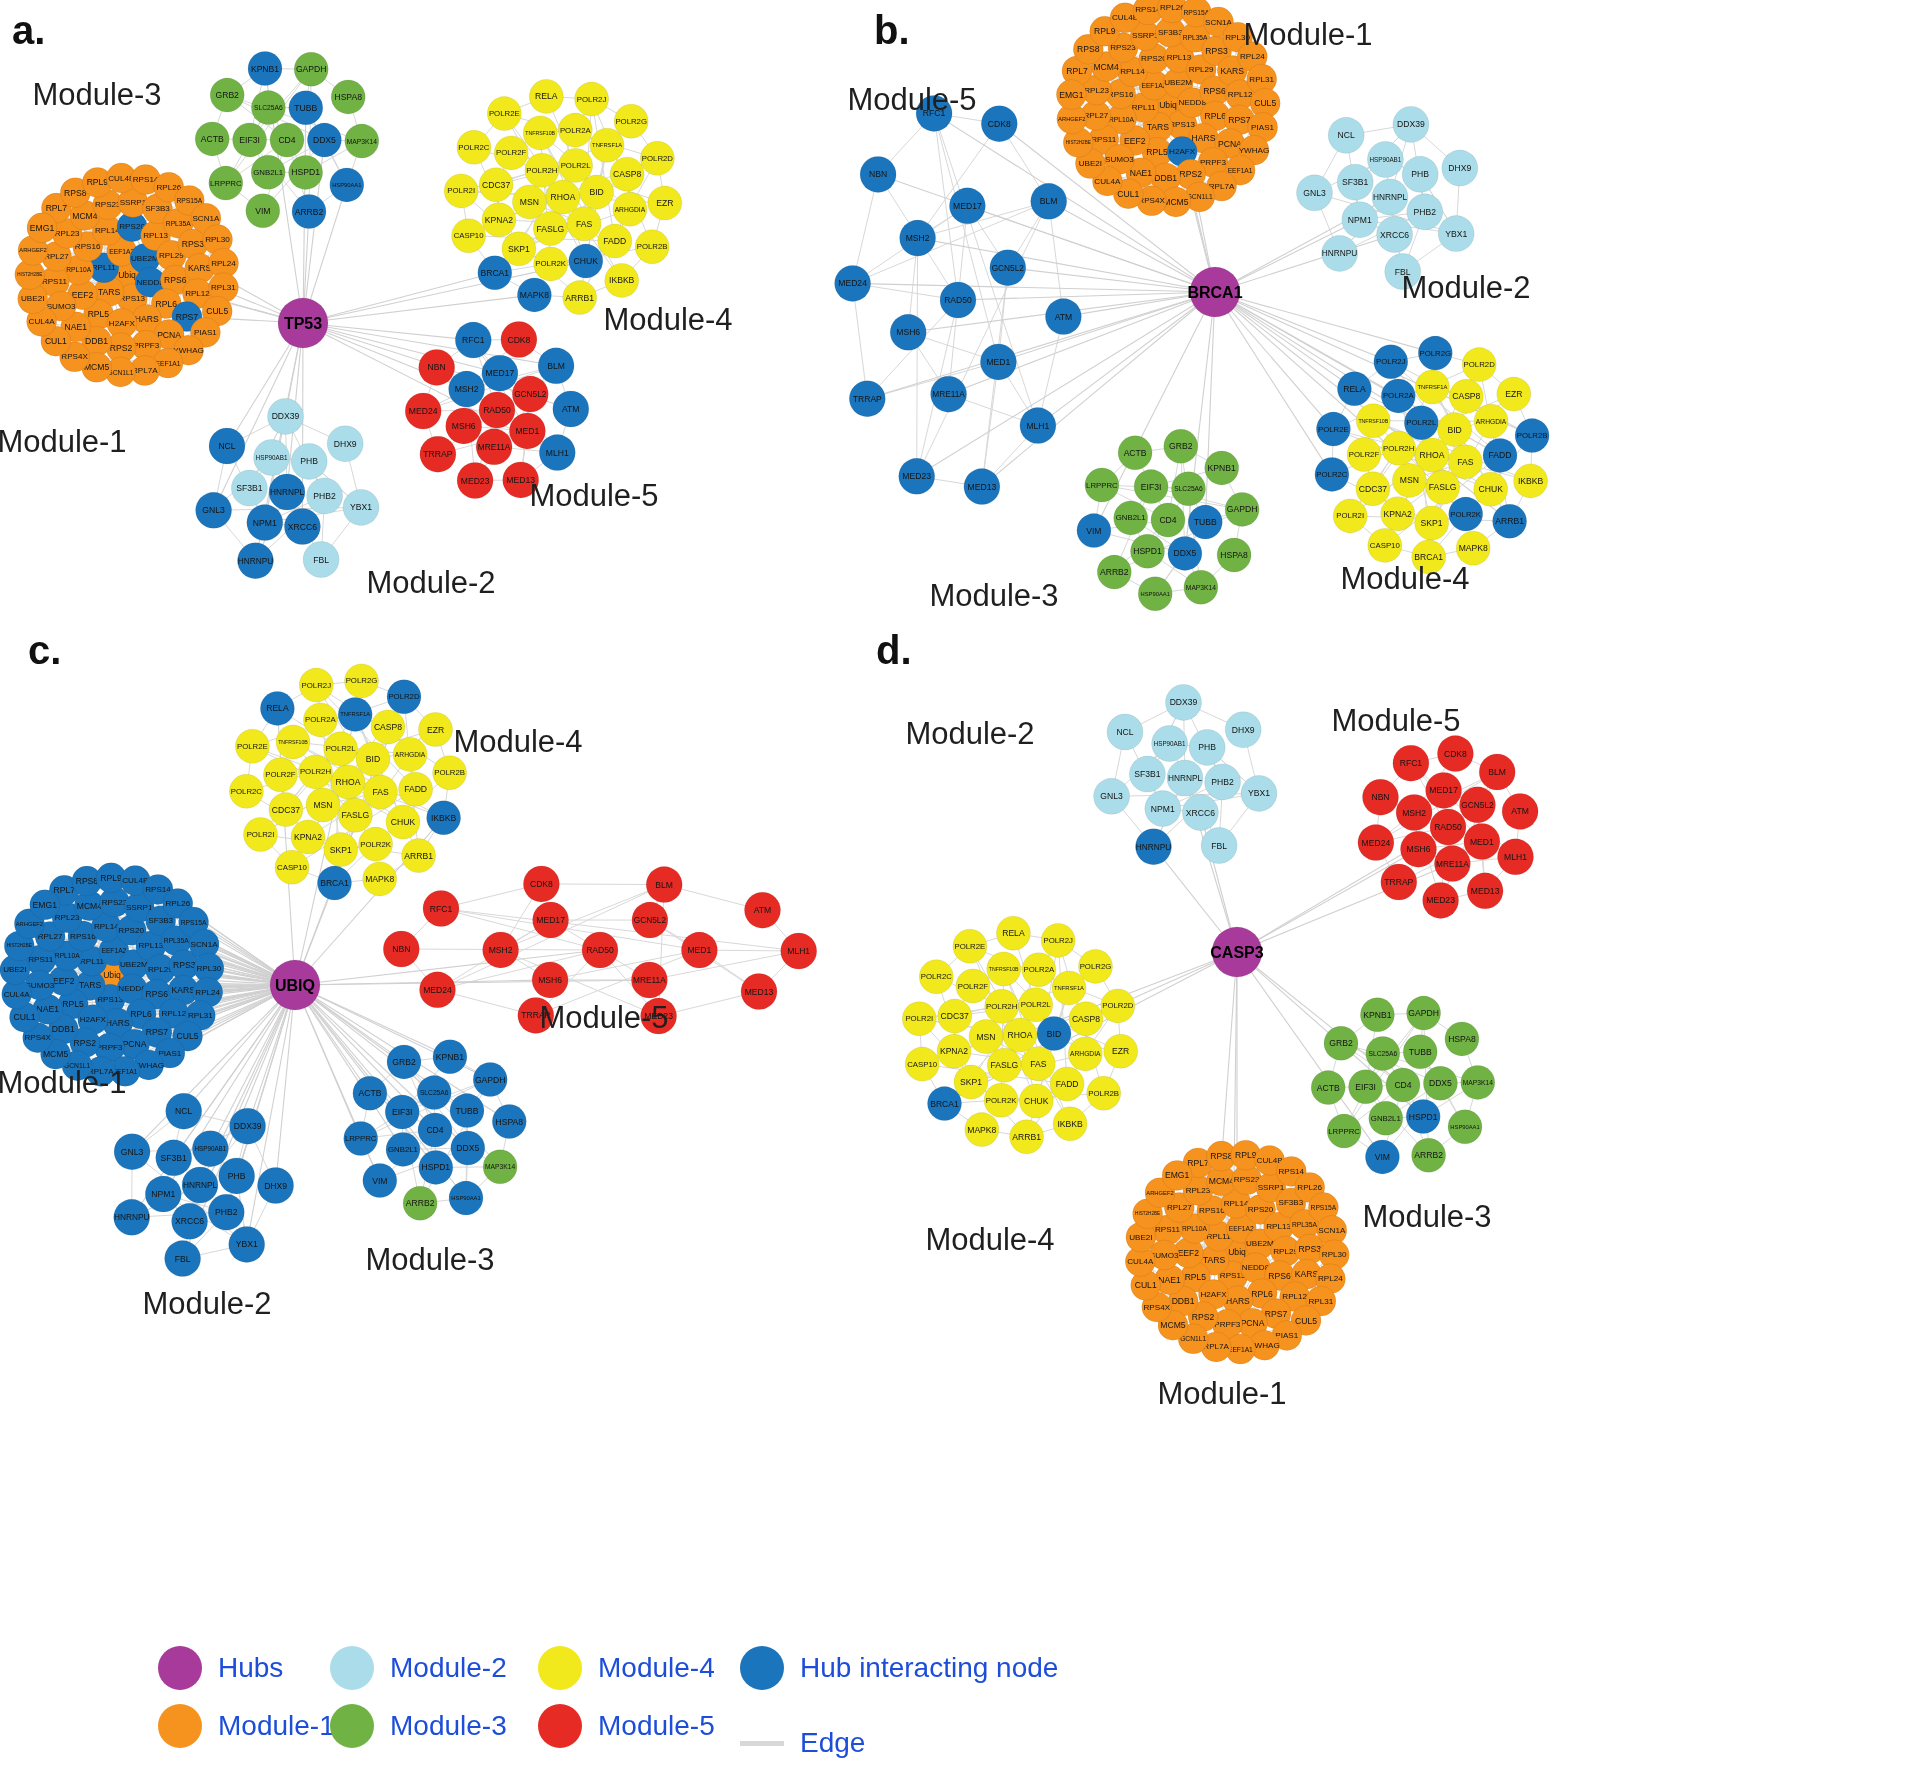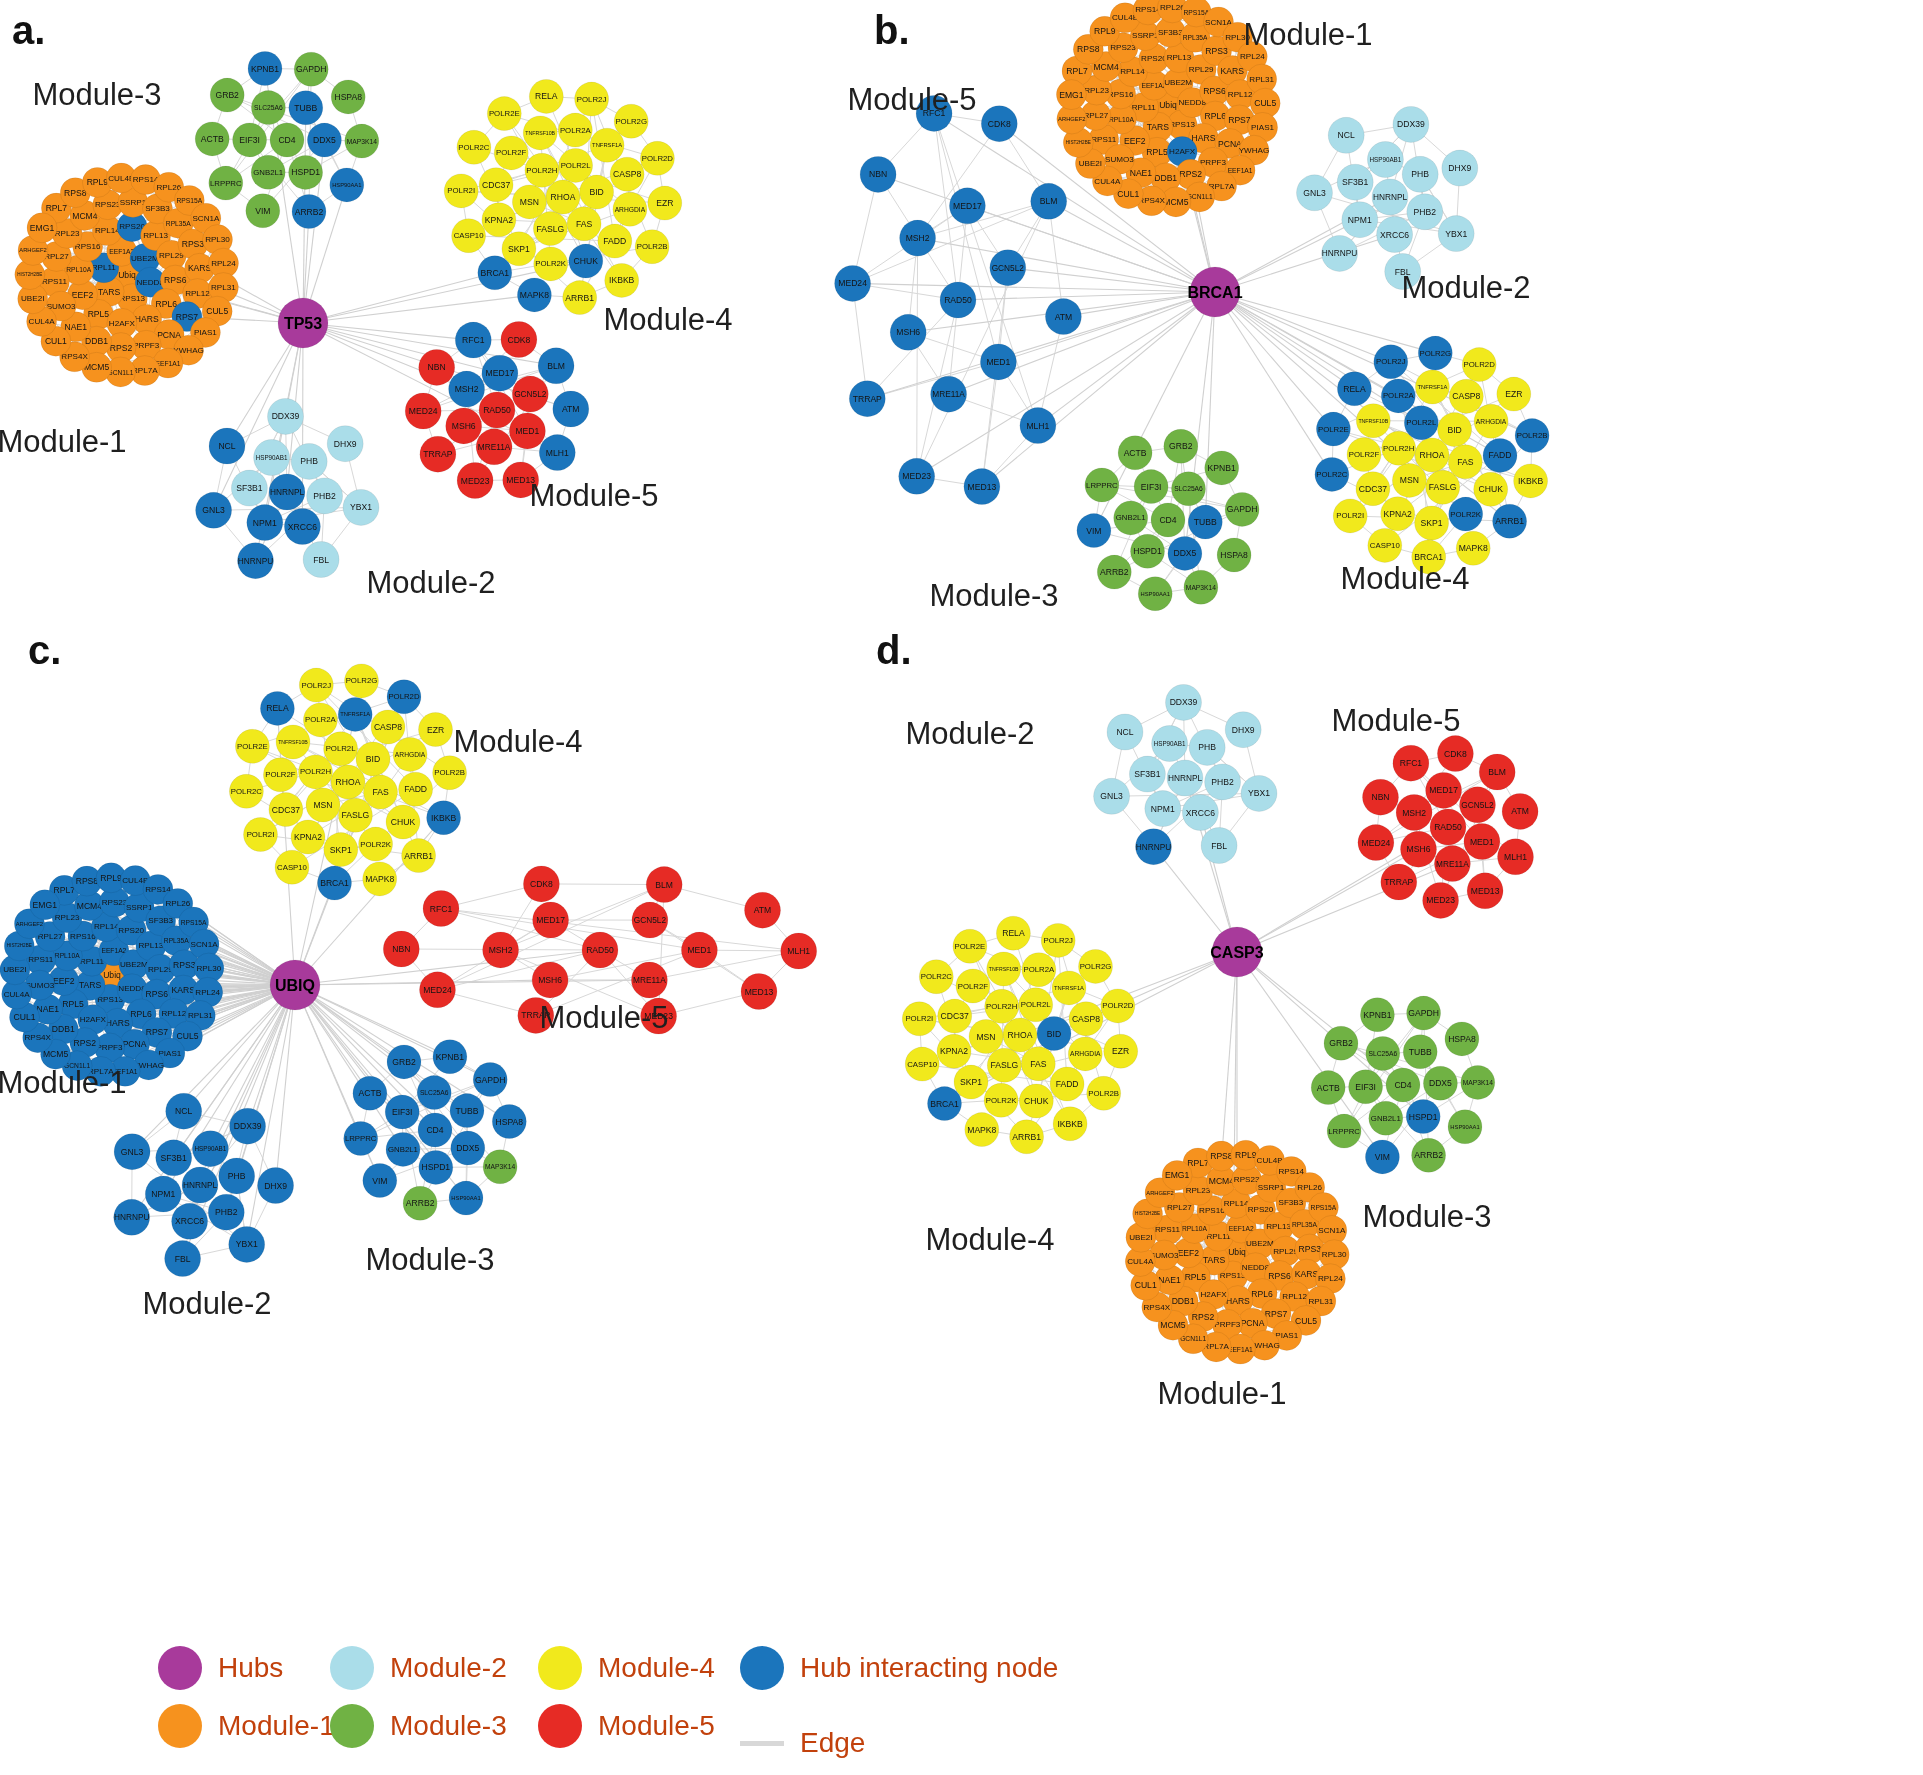--- a/index.html
+++ b/index.html
@@ -8,21 +8,21 @@
   #canvas { position:relative; width:1923px; height:1775px; background:#ffffff; overflow:hidden; }
   #net { position:absolute; left:0; top:0; }
   .edge { stroke:#d8d8d8; stroke-width:1; fill:none; }
   .hub-edge { stroke:#d0d0d0; stroke-width:1.1; }
   .node-circle { stroke:rgba(0,0,0,0.14); stroke-width:0.5; }
   .node-label { fill:#141414; text-anchor:middle; dominant-baseline:central; font-family:"Liberation Sans", sans-serif; }
   .hub-label { fill:#000000; text-anchor:middle; dominant-baseline:central; font-size:16px; font-weight:bold; font-family:"Liberation Sans", sans-serif; }
   .module-label { fill:#1f1f1f; font-size:31px; text-anchor:middle; font-family:"Liberation Sans", sans-serif; }
   .panel-letter { fill:#111111; font-size:40px; font-weight:600; font-family:"Liberation Sans", sans-serif; }
   .legend { position:absolute; left:0; top:0; width:100%; height:100%; pointer-events:none; }
-  .legend-item { position:absolute; display:flex; align-items:center; gap:16px; font-size:28px; color:#c2410c; }
+  .legend-item { position:absolute; display:flex; align-items:center; gap:16px; font-size:28px; color:#1d4ed8; }
   .swatch { width:44px; height:44px; border-radius:50%; flex:0 0 auto; }
   .edge-swatch { width:44px; height:5px; flex:0 0 auto; }
 </style>
 </head>
 <body>
 
 <div id="canvas">
   <svg id="net" width="1923" height="1775" viewBox="0 0 1923 1775" xmlns="http://www.w3.org/2000/svg">
       <g>
         <g>

